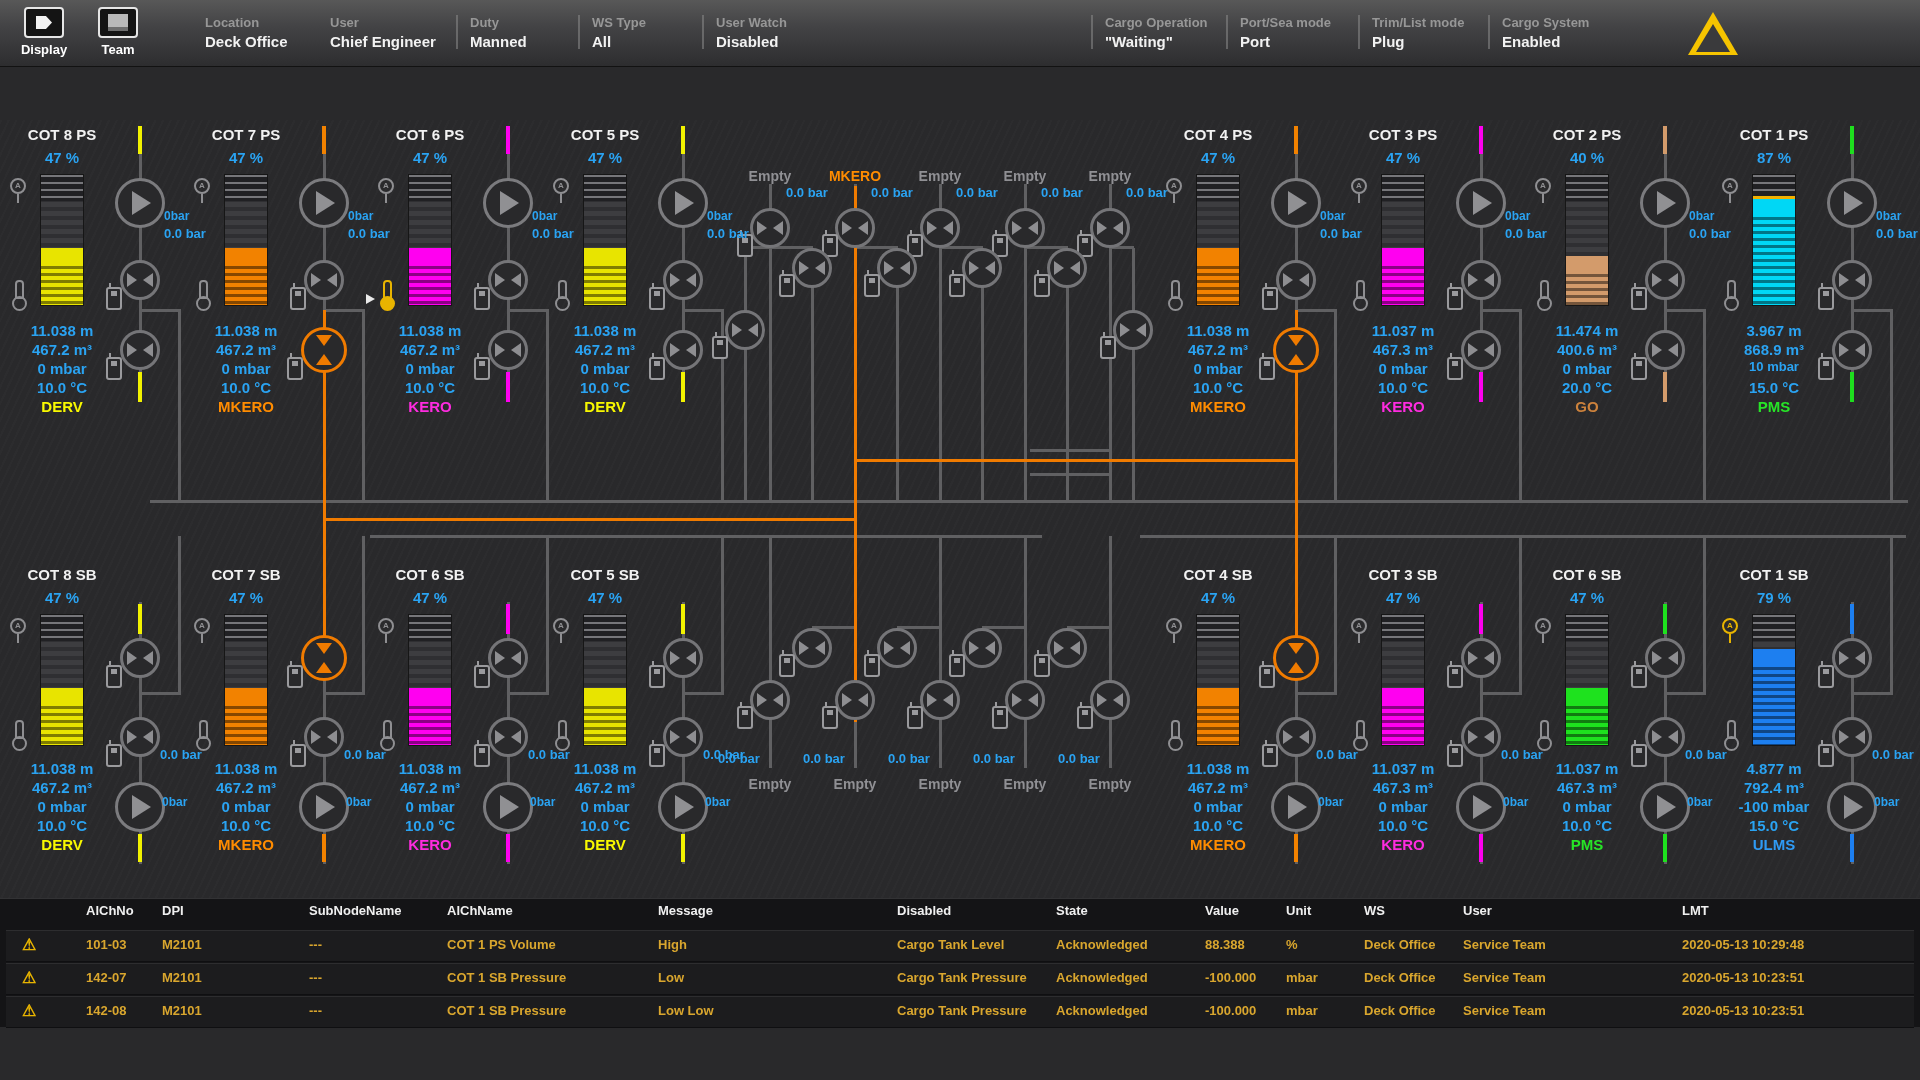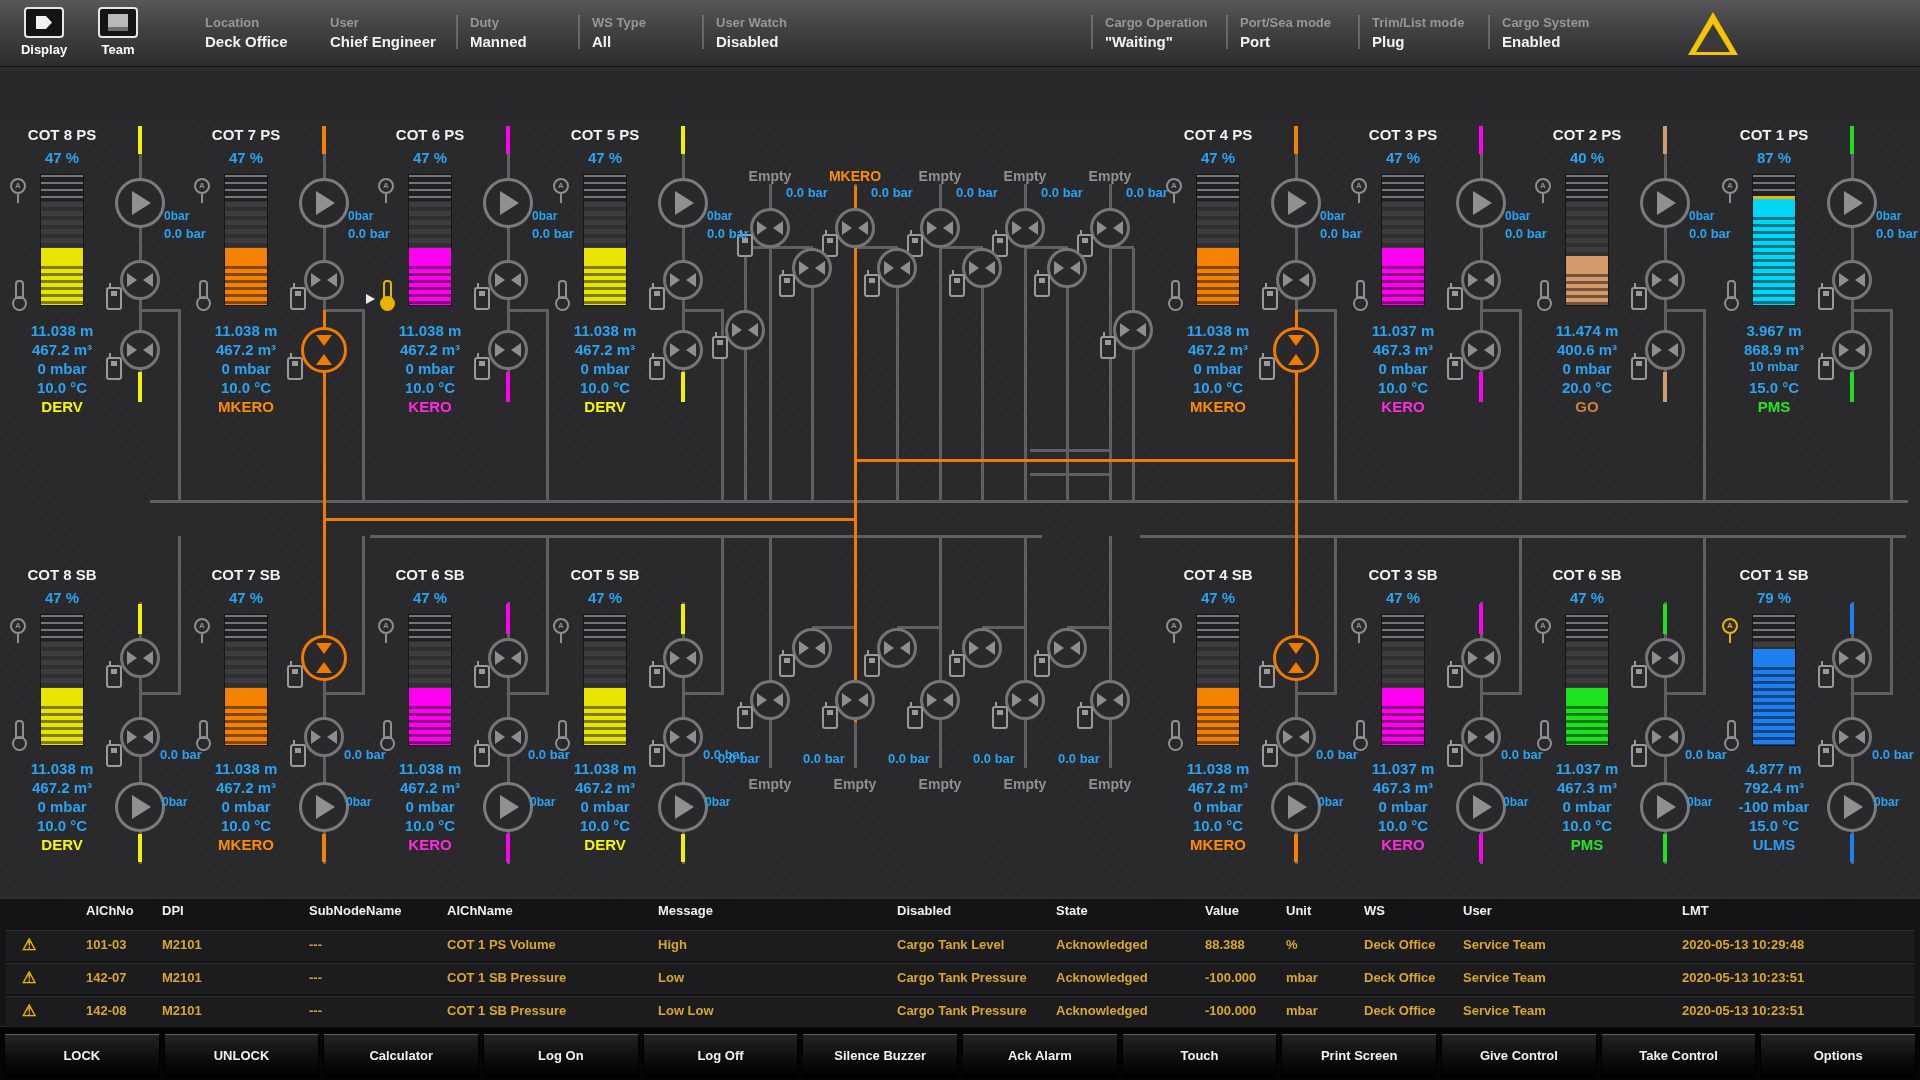--- a/index.html
+++ b/index.html
@@ -146,34 +146,20 @@
     </div>
 
   <div class="warnwrap">
     <div class="warn-outer"></div>
     <div class="warn-inner"></div>
   </div>
 
 
   <div class="diagbg"></div>
   <div class="tbl"></div>
-  <div class="ftr" id="ftr">
-      <div class="fbtn">LOCK</div>
-      <div class="fbtn">UNLOCK</div>
-      <div class="fbtn">Calculator</div>
-      <div class="fbtn">Log On</div>
-      <div class="fbtn">Log Off</div>
-      <div class="fbtn">Silence Buzzer</div>
-      <div class="fbtn">Ack Alarm</div>
-      <div class="fbtn">Touch</div>
-      <div class="fbtn">Print Screen</div>
-      <div class="fbtn">Give Control</div>
-      <div class="fbtn">Take Control</div>
-      <div class="fbtn">Options</div>
-    </div>
 <div class="seg" style="left: 139px; top: 128px; width: 3px; height: 252px; background: rgb(96, 96, 98);"></div>
     <div class="seg" style="left: 140px; top: 309px; width: 40px; height: 3px; background: rgb(96, 96, 98);"></div>
     <div class="seg" style="left: 178px; top: 309px; width: 3px; height: 194px; background: rgb(96, 96, 98);"></div>
     <div class="seg" style="left: 139px; top: 602px; width: 3px; height: 262px; background: rgb(96, 96, 98);"></div>
     <div class="seg" style="left: 140px; top: 692px; width: 40px; height: 3px; background: rgb(96, 96, 98);"></div>
     <div class="seg" style="left: 178px; top: 536px; width: 3px; height: 159px; background: rgb(96, 96, 98);"></div>
     <div class="seg" style="left: 323px; top: 128px; width: 3px; height: 252px; background: rgb(96, 96, 98);"></div>
     <div class="seg" style="left: 324px; top: 309px; width: 40px; height: 3px; background: rgb(96, 96, 98);"></div>
     <div class="seg" style="left: 362px; top: 309px; width: 3px; height: 194px; background: rgb(96, 96, 98);"></div>
     <div class="seg" style="left: 323px; top: 602px; width: 3px; height: 262px; background: rgb(96, 96, 98);"></div>

